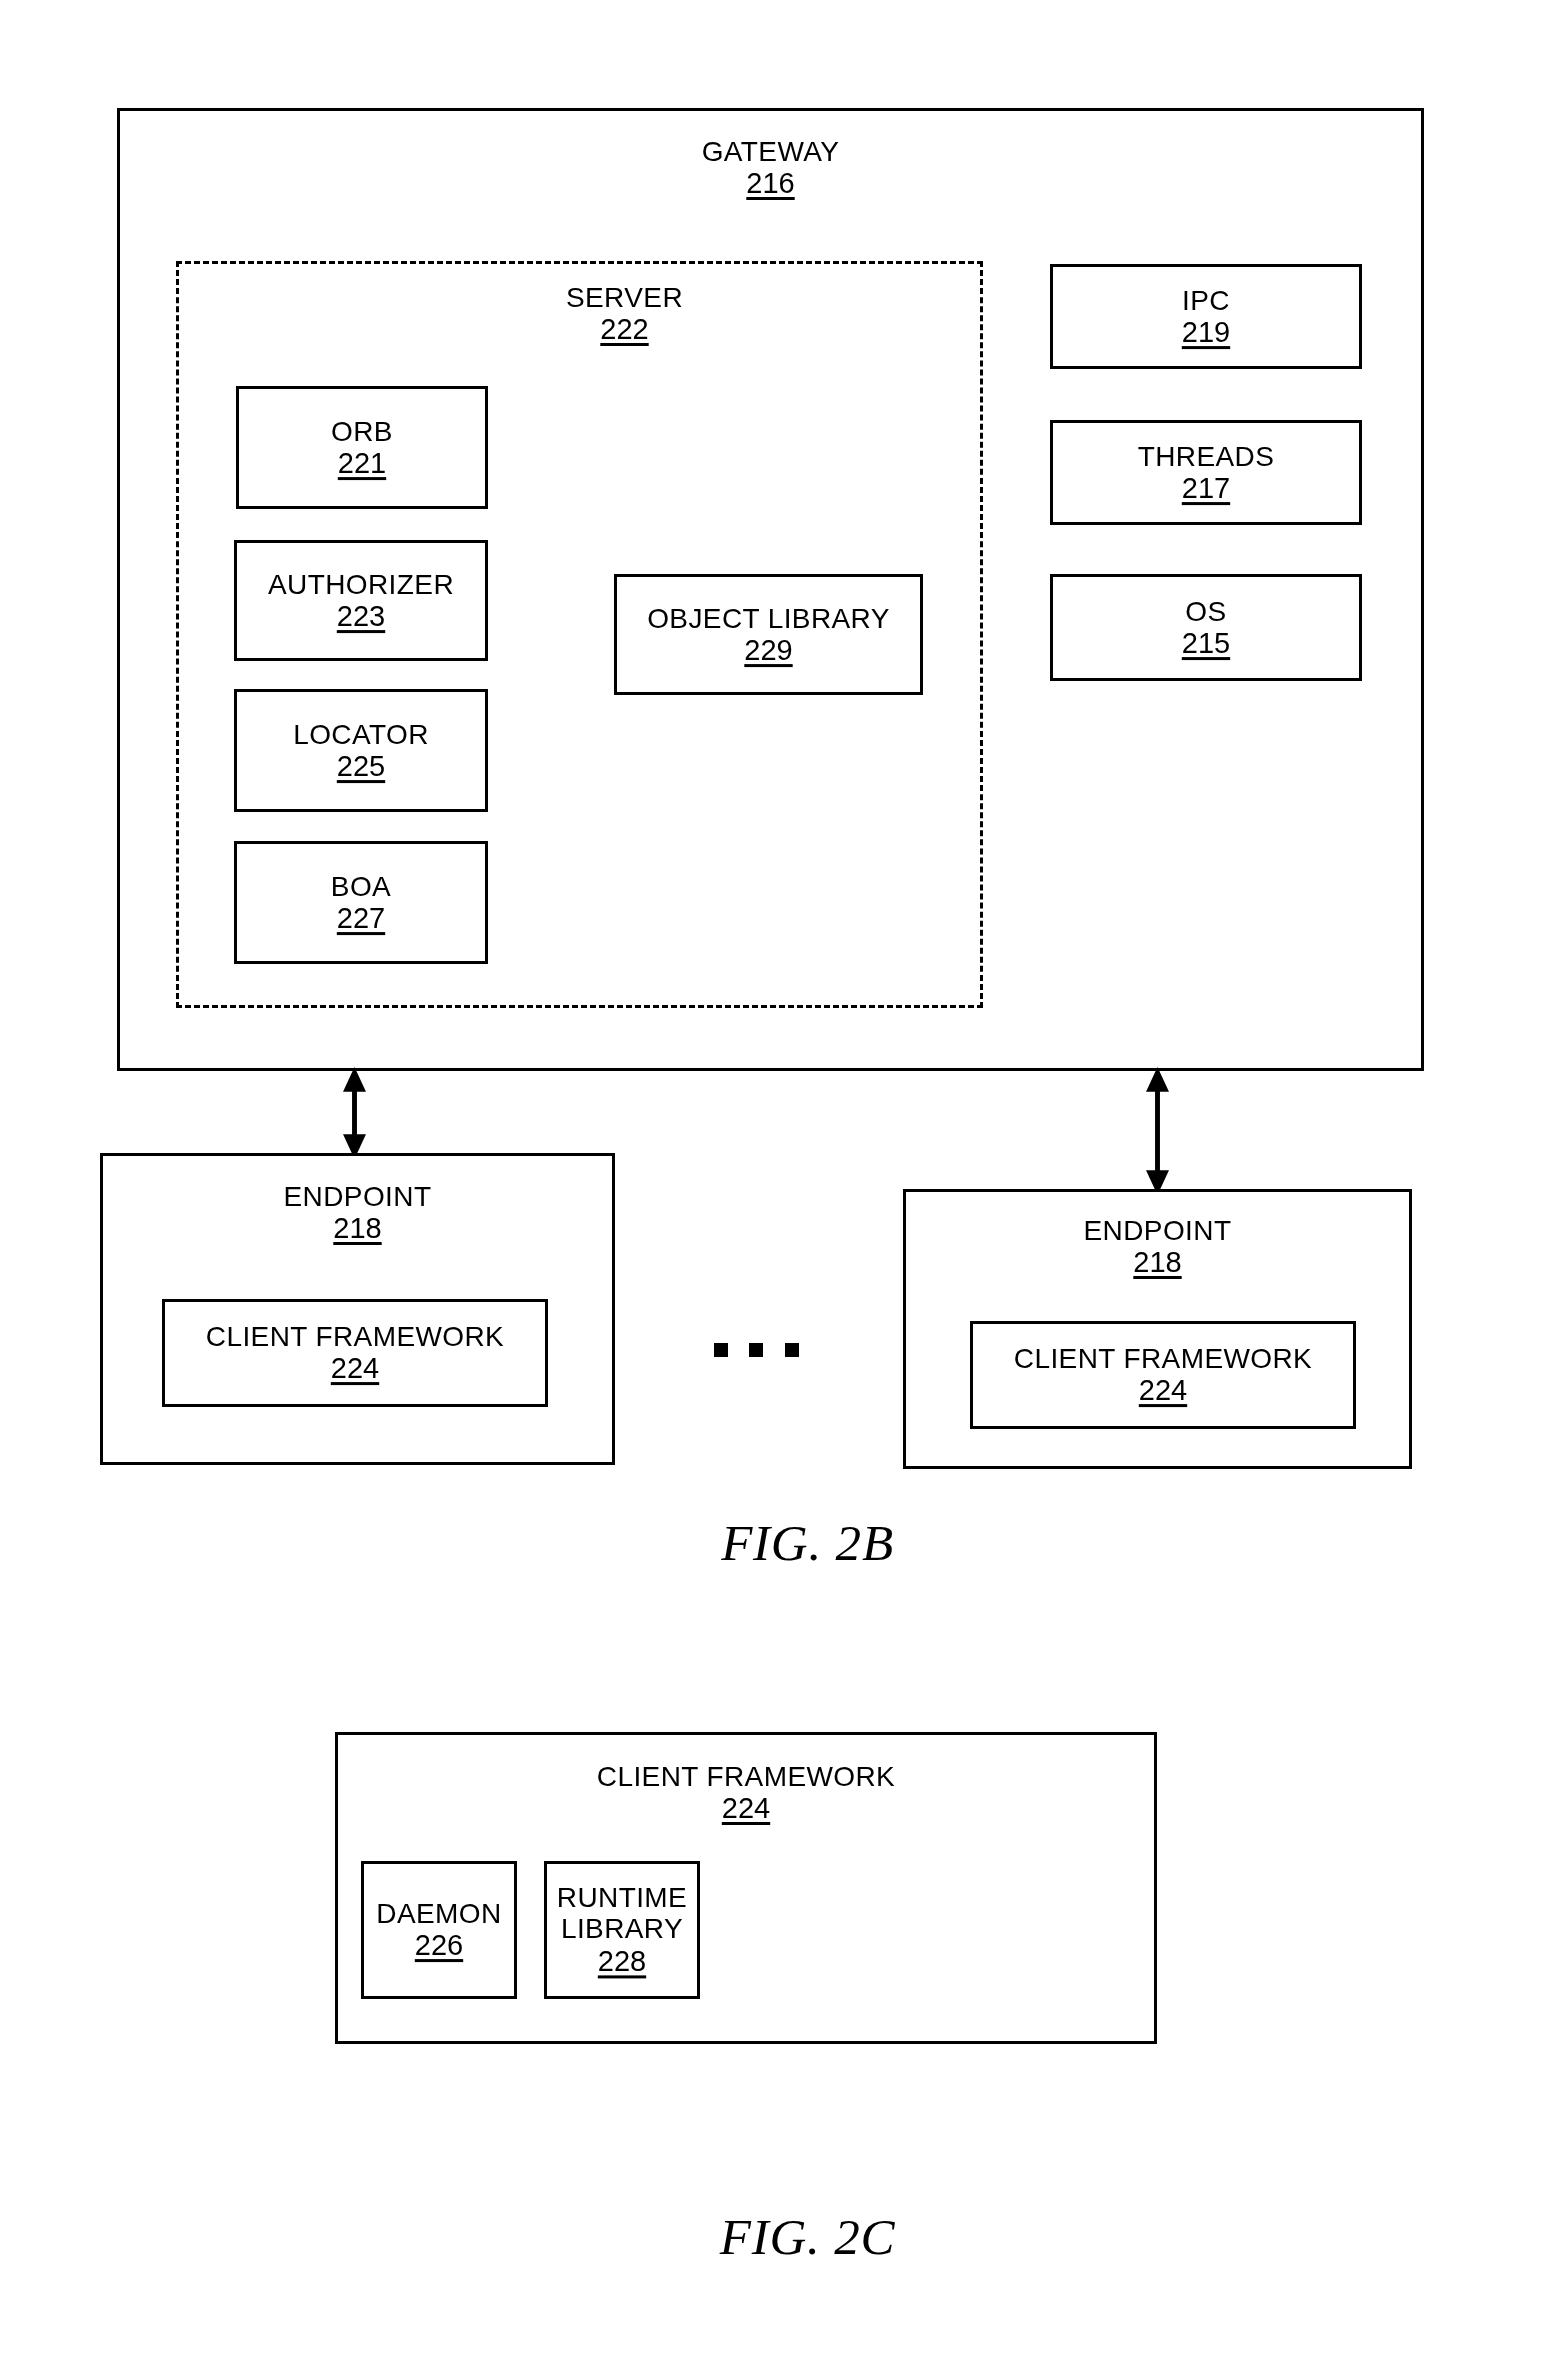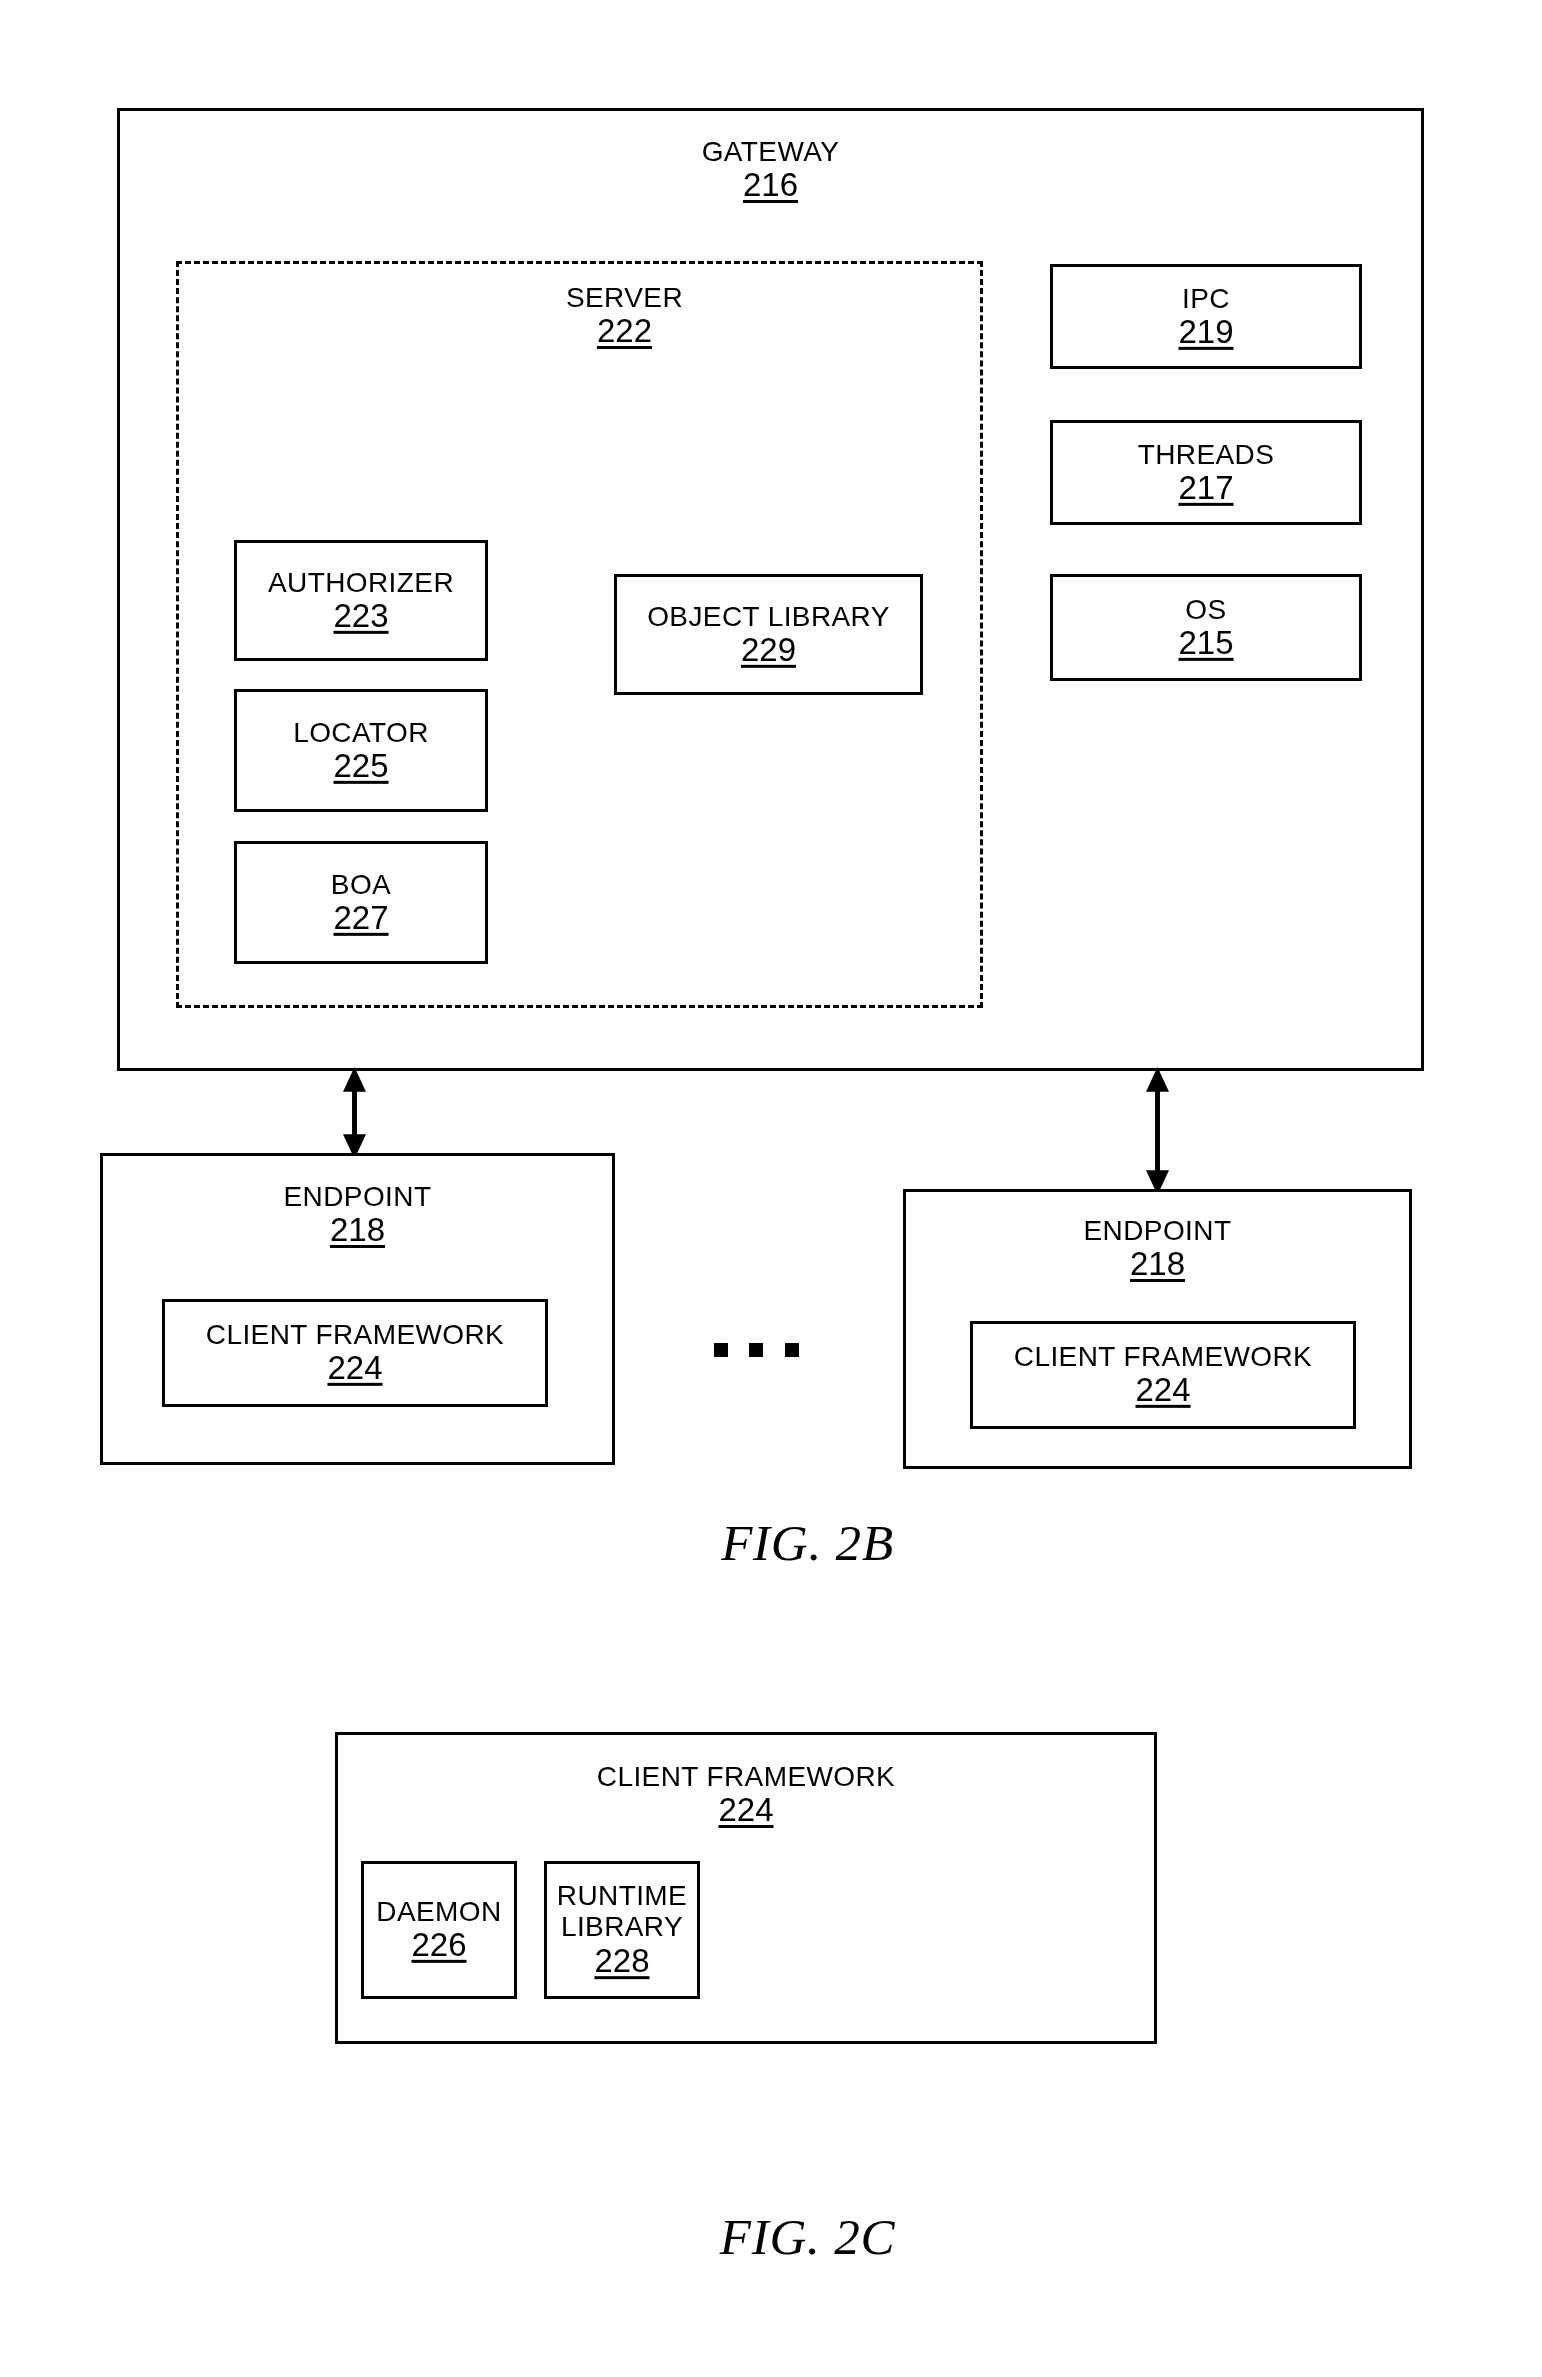--- a/index.html
+++ b/index.html
@@ -32,21 +32,21 @@
     border: 3.3px dashed #000000;
   }
   .blk-label {
     font-size: 28px;
     letter-spacing: 0.4px;
     line-height: 1.12;
     text-align: center;
     white-space: nowrap;
   }
   .blk-num {
-    font-size: 33px;
+    font-size: 29px;
     line-height: 1.12;
     text-align: center;
     text-decoration: underline;
     text-underline-offset: 4.1px;
     text-decoration-thickness: 2.5px;
   }
   
   .titleblock {
     position: absolute;
     text-align: center;
@@ -102,20 +102,26 @@
     </div>
   </div>
 
   <div class="box dashed" style="left:176px; top:261px; width:807px; height:747px;">
     <div class="titleblock" style="top:18px;padding-left:45px;">
       <div class="blk-label">SERVER</div>
       <div class="blk-num">222</div>
     </div>
   </div>
 
+  <div class="box" style="left:236px; top:386px; width:252px; height:123px;">
+    <div class="leafcenter">
+      <div class="blk-label">ORB</div>
+      <div class="blk-num">221</div>
+    </div>
+  </div>
 
   <div class="box" style="left:234px; top:540px; width:254px; height:121px;">
     <div class="leafcenter">
       <div class="blk-label">AUTHORIZER</div>
       <div class="blk-num">223</div>
     </div>
   </div>
 
   <div class="box" style="left:234px; top:689px; width:254px; height:123px;">
     <div class="leafcenter">

